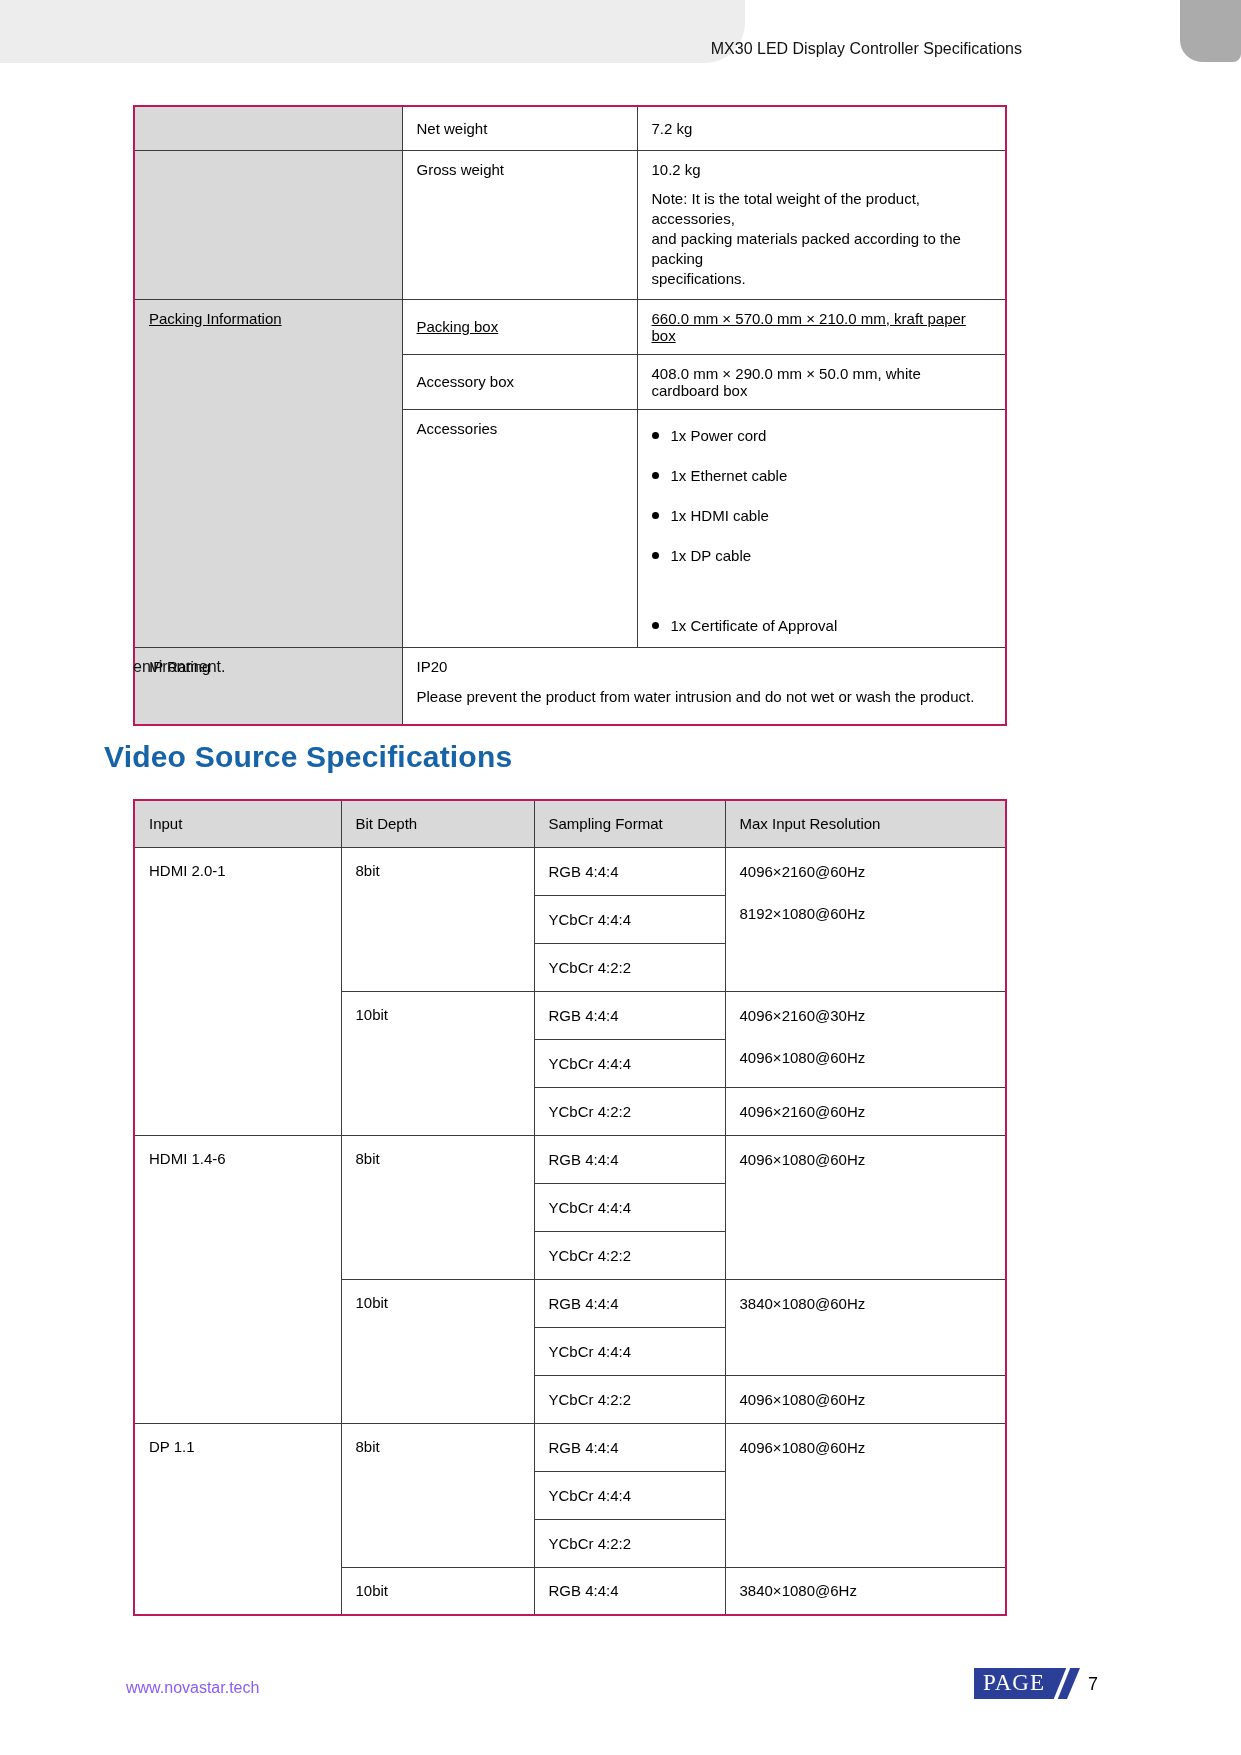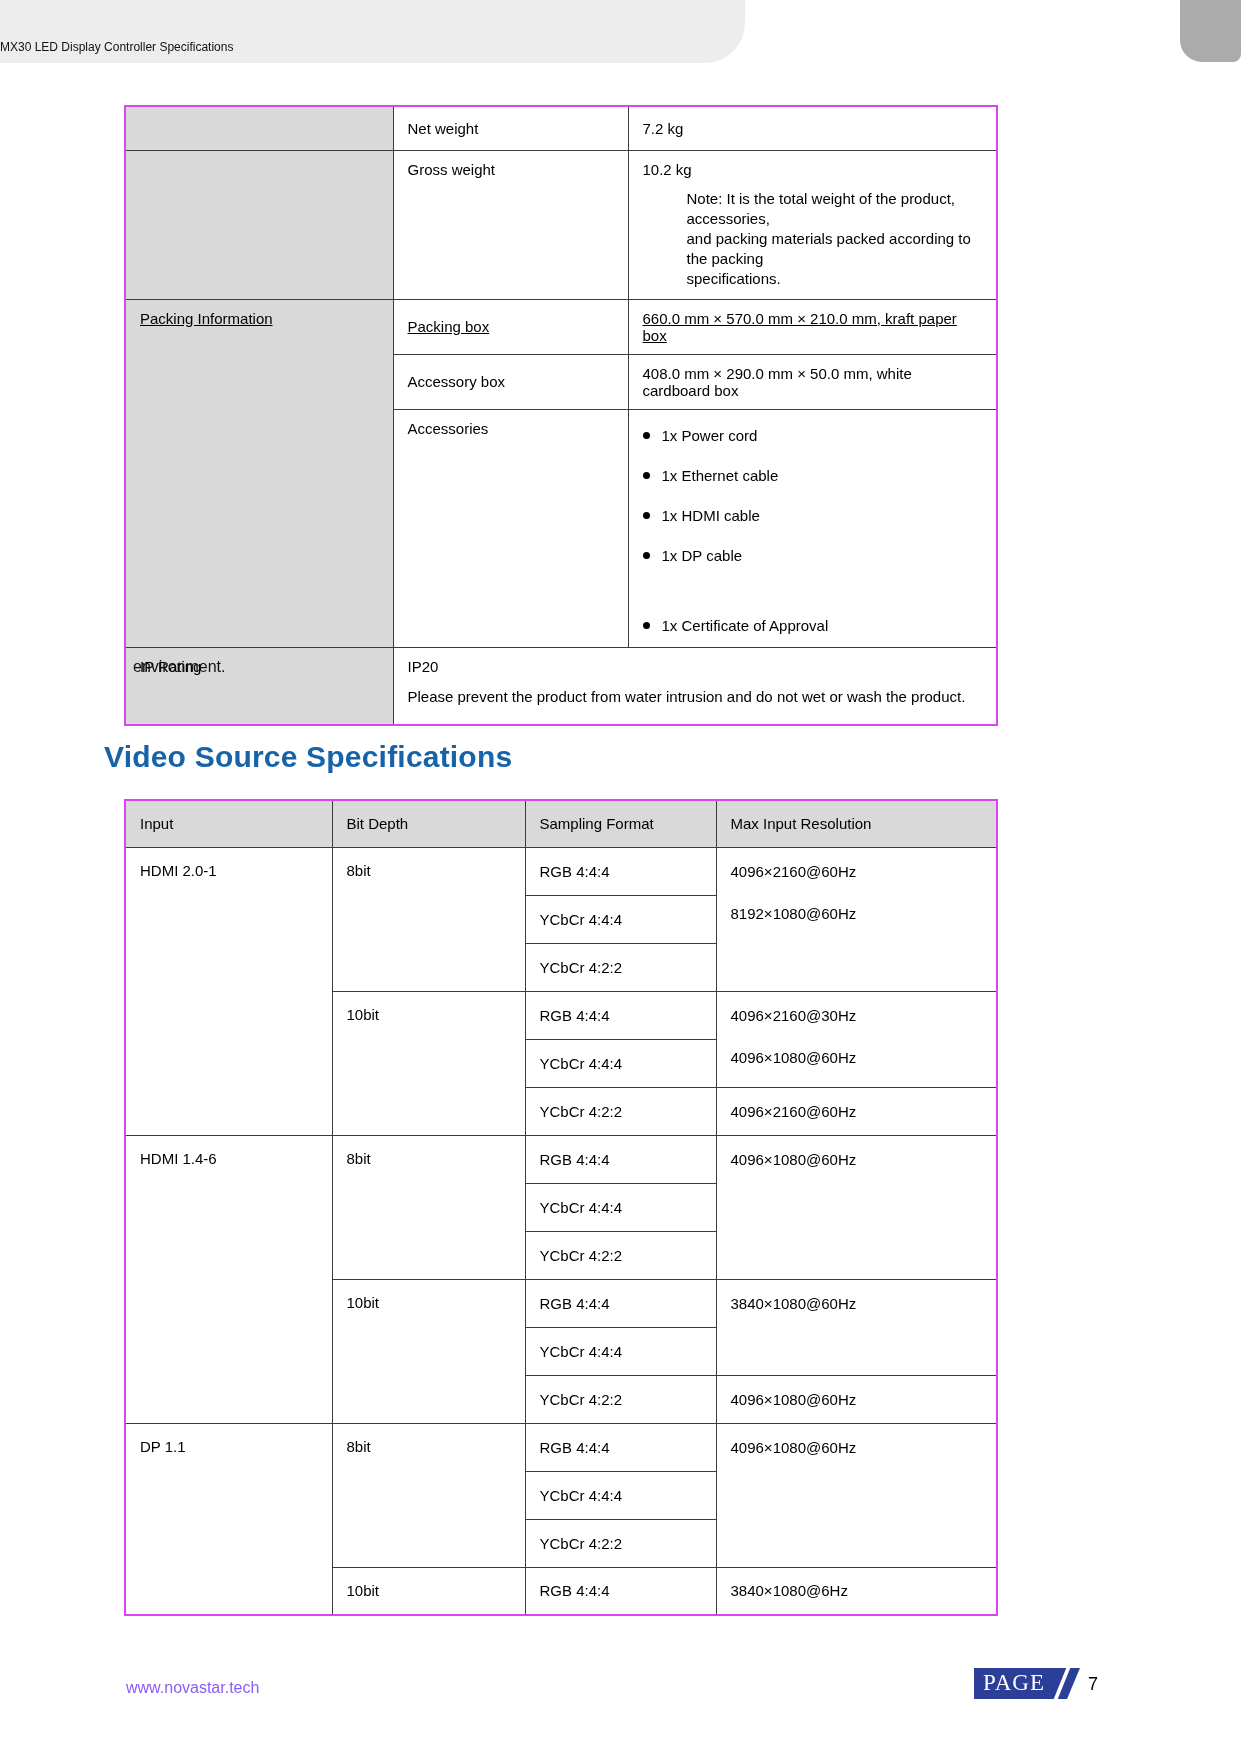--- a/index.html
+++ b/index.html
@@ -14,35 +14,35 @@
   .header-band {
     position:absolute; top:0; left:0; width:745px; height:63px;
     background:#EDEDED; border-bottom-right-radius:40px;
   }
   .header-tab {
     position:absolute; top:0; left:1180px; width:61px; height:62px;
     background:#ABABAB; border-bottom-left-radius:22px; border-bottom-right-radius:8px;
   }
   .header-title {
     position:absolute; top:40px; left:0; width:1022px;
-    text-align:left; font-size:12px; color:#111;
+    text-align:right; font-size:16px; color:#111;
   }
 
   
   table { border-collapse:collapse; table-layout:fixed; }
   td, th { border:1px solid #3c3c3c; font-size:15px; font-weight:normal; text-align:left; }
-  .spec-table, .video-table { position:absolute; left:124px; width:872px; border:2px solid #d946ef;padding-left:11px; }
+  .spec-table, .video-table { position:absolute; left:133px; width:872px; border:2px solid #be185d;padding-left:11px; }
   .gray { background:#D9D9D9; }
 
   
   .spec-table { top:105px; }
   .spec-table td { padding:10px 14px; vertical-align:top; }
   .spec-table td.vmid { vertical-align:middle; }
   .note-line { line-height:20px; }
-  .note-block { margin-top:11px;margin-left:44px; }
+  .note-block { margin-top:11px; }
   .row-net    { height:44px; }
   .row-gross  { height:114px; }
   .row-pbox   { height:44px;text-decoration:underline; }
   .row-abox   { height:44px; }
   .row-acc    { height:221px; }
   .row-ip     { height:78px; }
   .acc-list { list-style:none; padding-top:5px; }
   .acc-list li { display:flex; align-items:baseline; margin-bottom:18px; line-height:22px; }
   .acc-list li:last-child { margin-bottom:0;margin-top:48px; }
   .bullet-dot {

